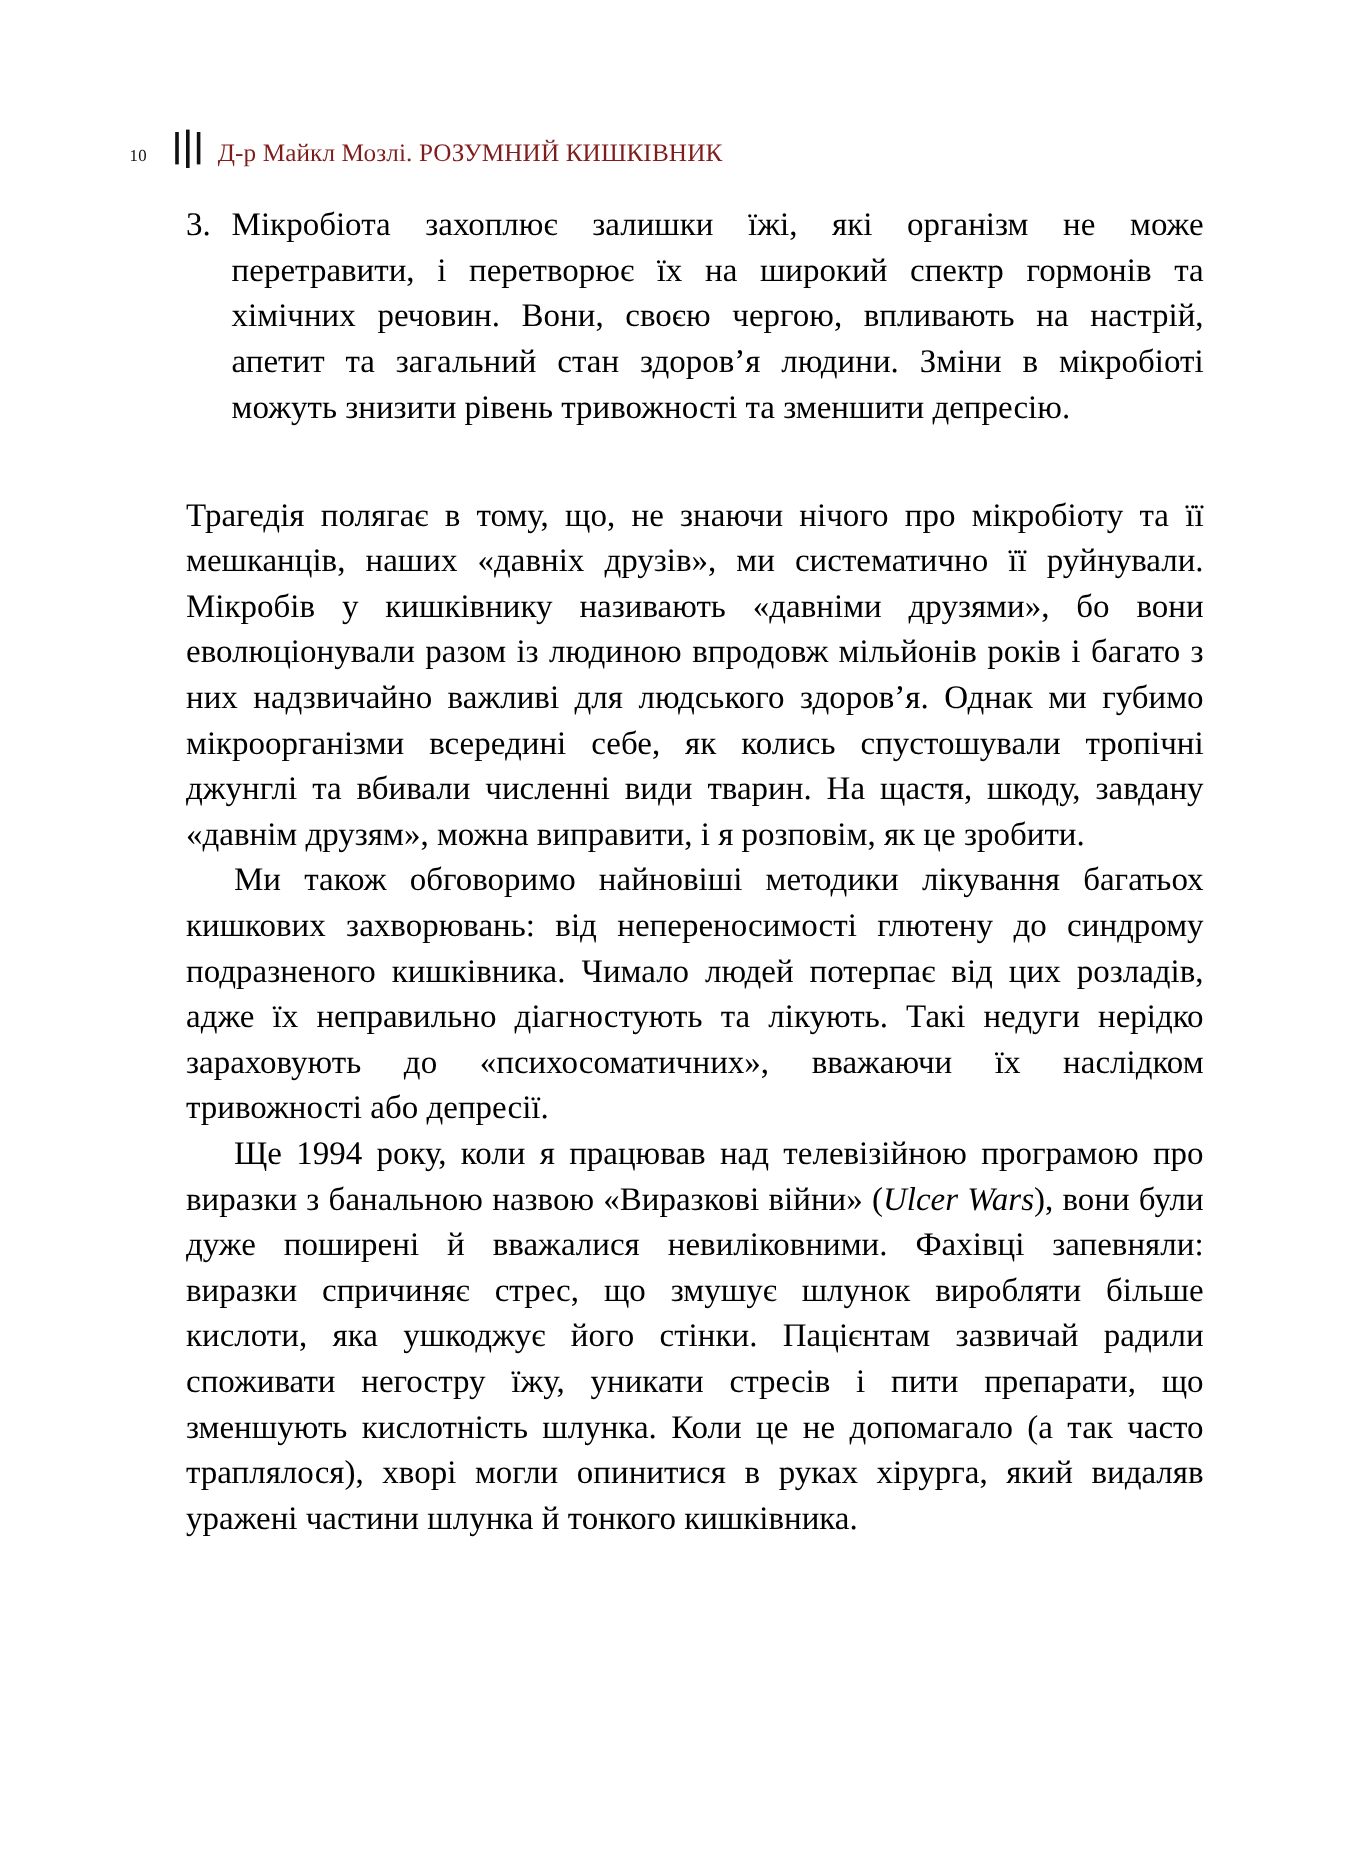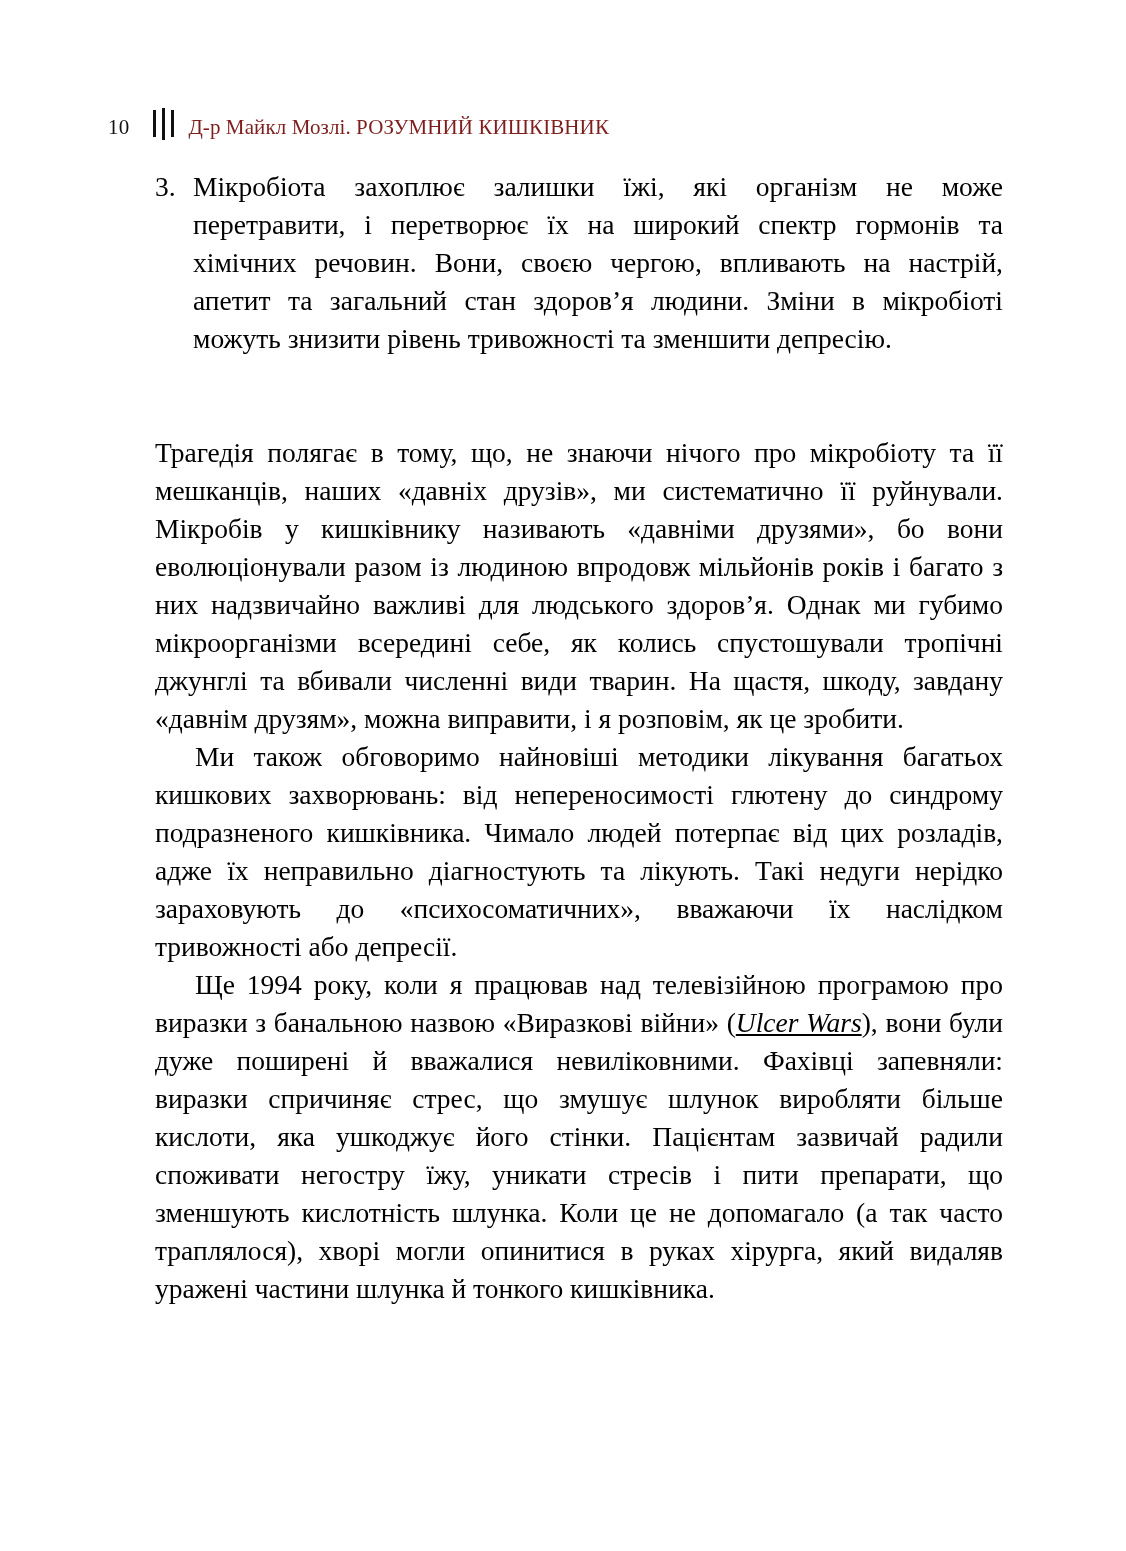--- a/index.html
+++ b/index.html
@@ -28,21 +28,21 @@
   
   .running-head {
     position: absolute;
     left: 108px;
     top: 106px;
     display: flex;
     align-items: baseline;
     white-space: nowrap;
   }
   .folio {
-    font-size: 21px;
+    font-size: 14px;
     line-height: 28px;
     letter-spacing: 0.2px;
     color: #111111;
   }
   .head-ornament {
     display: inline-flex;
     align-items: flex-end;
     height: 28px;
     margin: 0 14px 0 24px;
     transform: translateY(3px);
@@ -92,34 +92,34 @@
     left: 0;
     top: 0;
     width: 30px;
     text-align: left;
     font-size: 27.5px;
     line-height: 38px;
   }
 
   
   .prose {
-    margin-top: 76px;
+    margin-top: 52px;
   }
   .prose p {
     margin: 0;
     font-size: 27.5px;
     line-height: 38px;
     text-align: justify;
     text-justify: inter-word;
     hyphens: manual;
   }
   .prose p.flush  { text-indent: 0; }
   .prose p.indent { text-indent: 40px; }
 
-  .prose em { font-style: italic; text-decoration: underline; }
+  .prose em { font-style: italic; }
 </style>
 </head>
 <body>
 
 <div class="page">
 
   <div class="running-head">
     <span class="folio">10</span>
     <span class="head-ornament">
       <i></i>

